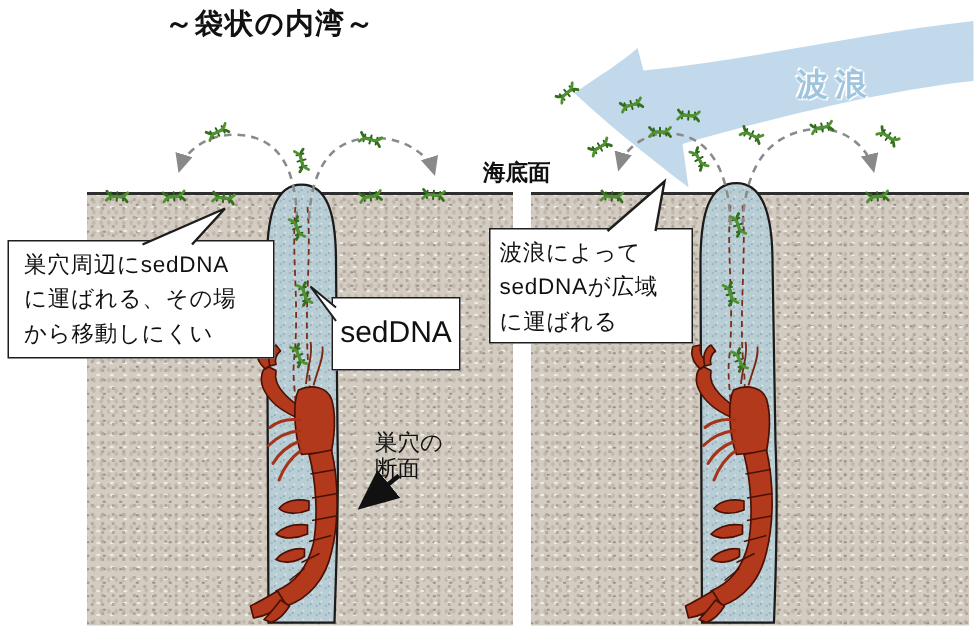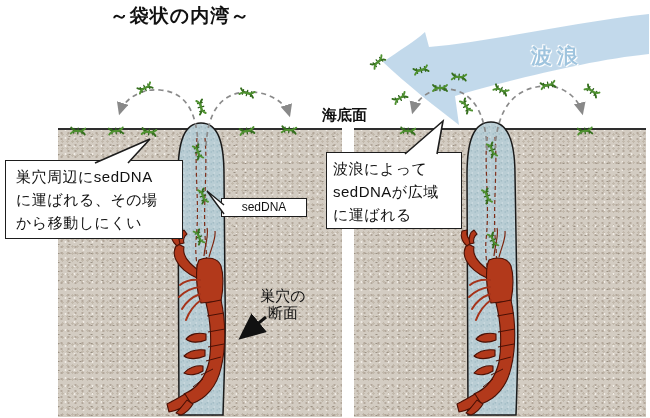--- a/index.html
+++ b/index.html
@@ -31,35 +31,35 @@
   .callout{
     position:absolute;background:#ffffff;border:1.6px solid #1d1d1d;
     z-index:5;font-size:15px;line-height:23px;padding:4px 6px;
     letter-spacing:.5px;
   }
   #callout-left{left:5px;top:160px;width:160px;height:69px;padding-left:10px;}
   #callout-right{left:326px;top:152px;width:122px;height:67px;}
   #seddna-label{
     position:absolute;left:221px;top:198px;width:76px;height:17px;
     background:#fff;border:1.4px solid #1d1d1d;z-index:5;
-    font-size:12px;text-align:center;line-height:17px;padding:0 4px;
+    font-size:20px;text-align:center;line-height:17px;padding:15px 4px;
   }
   .pointer-svg{position:absolute;z-index:6;overflow:visible;}
   #seafloor-label{
     position:absolute;left:322px;top:106px;font-size:15px;font-weight:bold;z-index:6;text-align:right;
   }
   #wave-label{
     position:absolute;left:531px;top:42px;font-size:21px;font-weight:bold;
     color:#9fc4de;letter-spacing:5px;z-index:5;
     text-shadow:0 0 2px #fff,0 0 2px #fff,1px 1px 0 #fff,-1px -1px 0 #fff;
     text-align:right;
   }
   #cross-section-label{
     position:absolute;left:250px;top:287px;width:66px;z-index:5;
-    font-size:15px;line-height:17px;text-align:center;font-weight:500;
+    font-size:15px;line-height:17px;font-weight:500;
   }
 </style>
 </head>
 <body>
 
 <div id="stage">
 
   <div class="title" id="title-left">～袋状の内湾～</div>
 
   <div class="panel" id="panel-left"></div>

